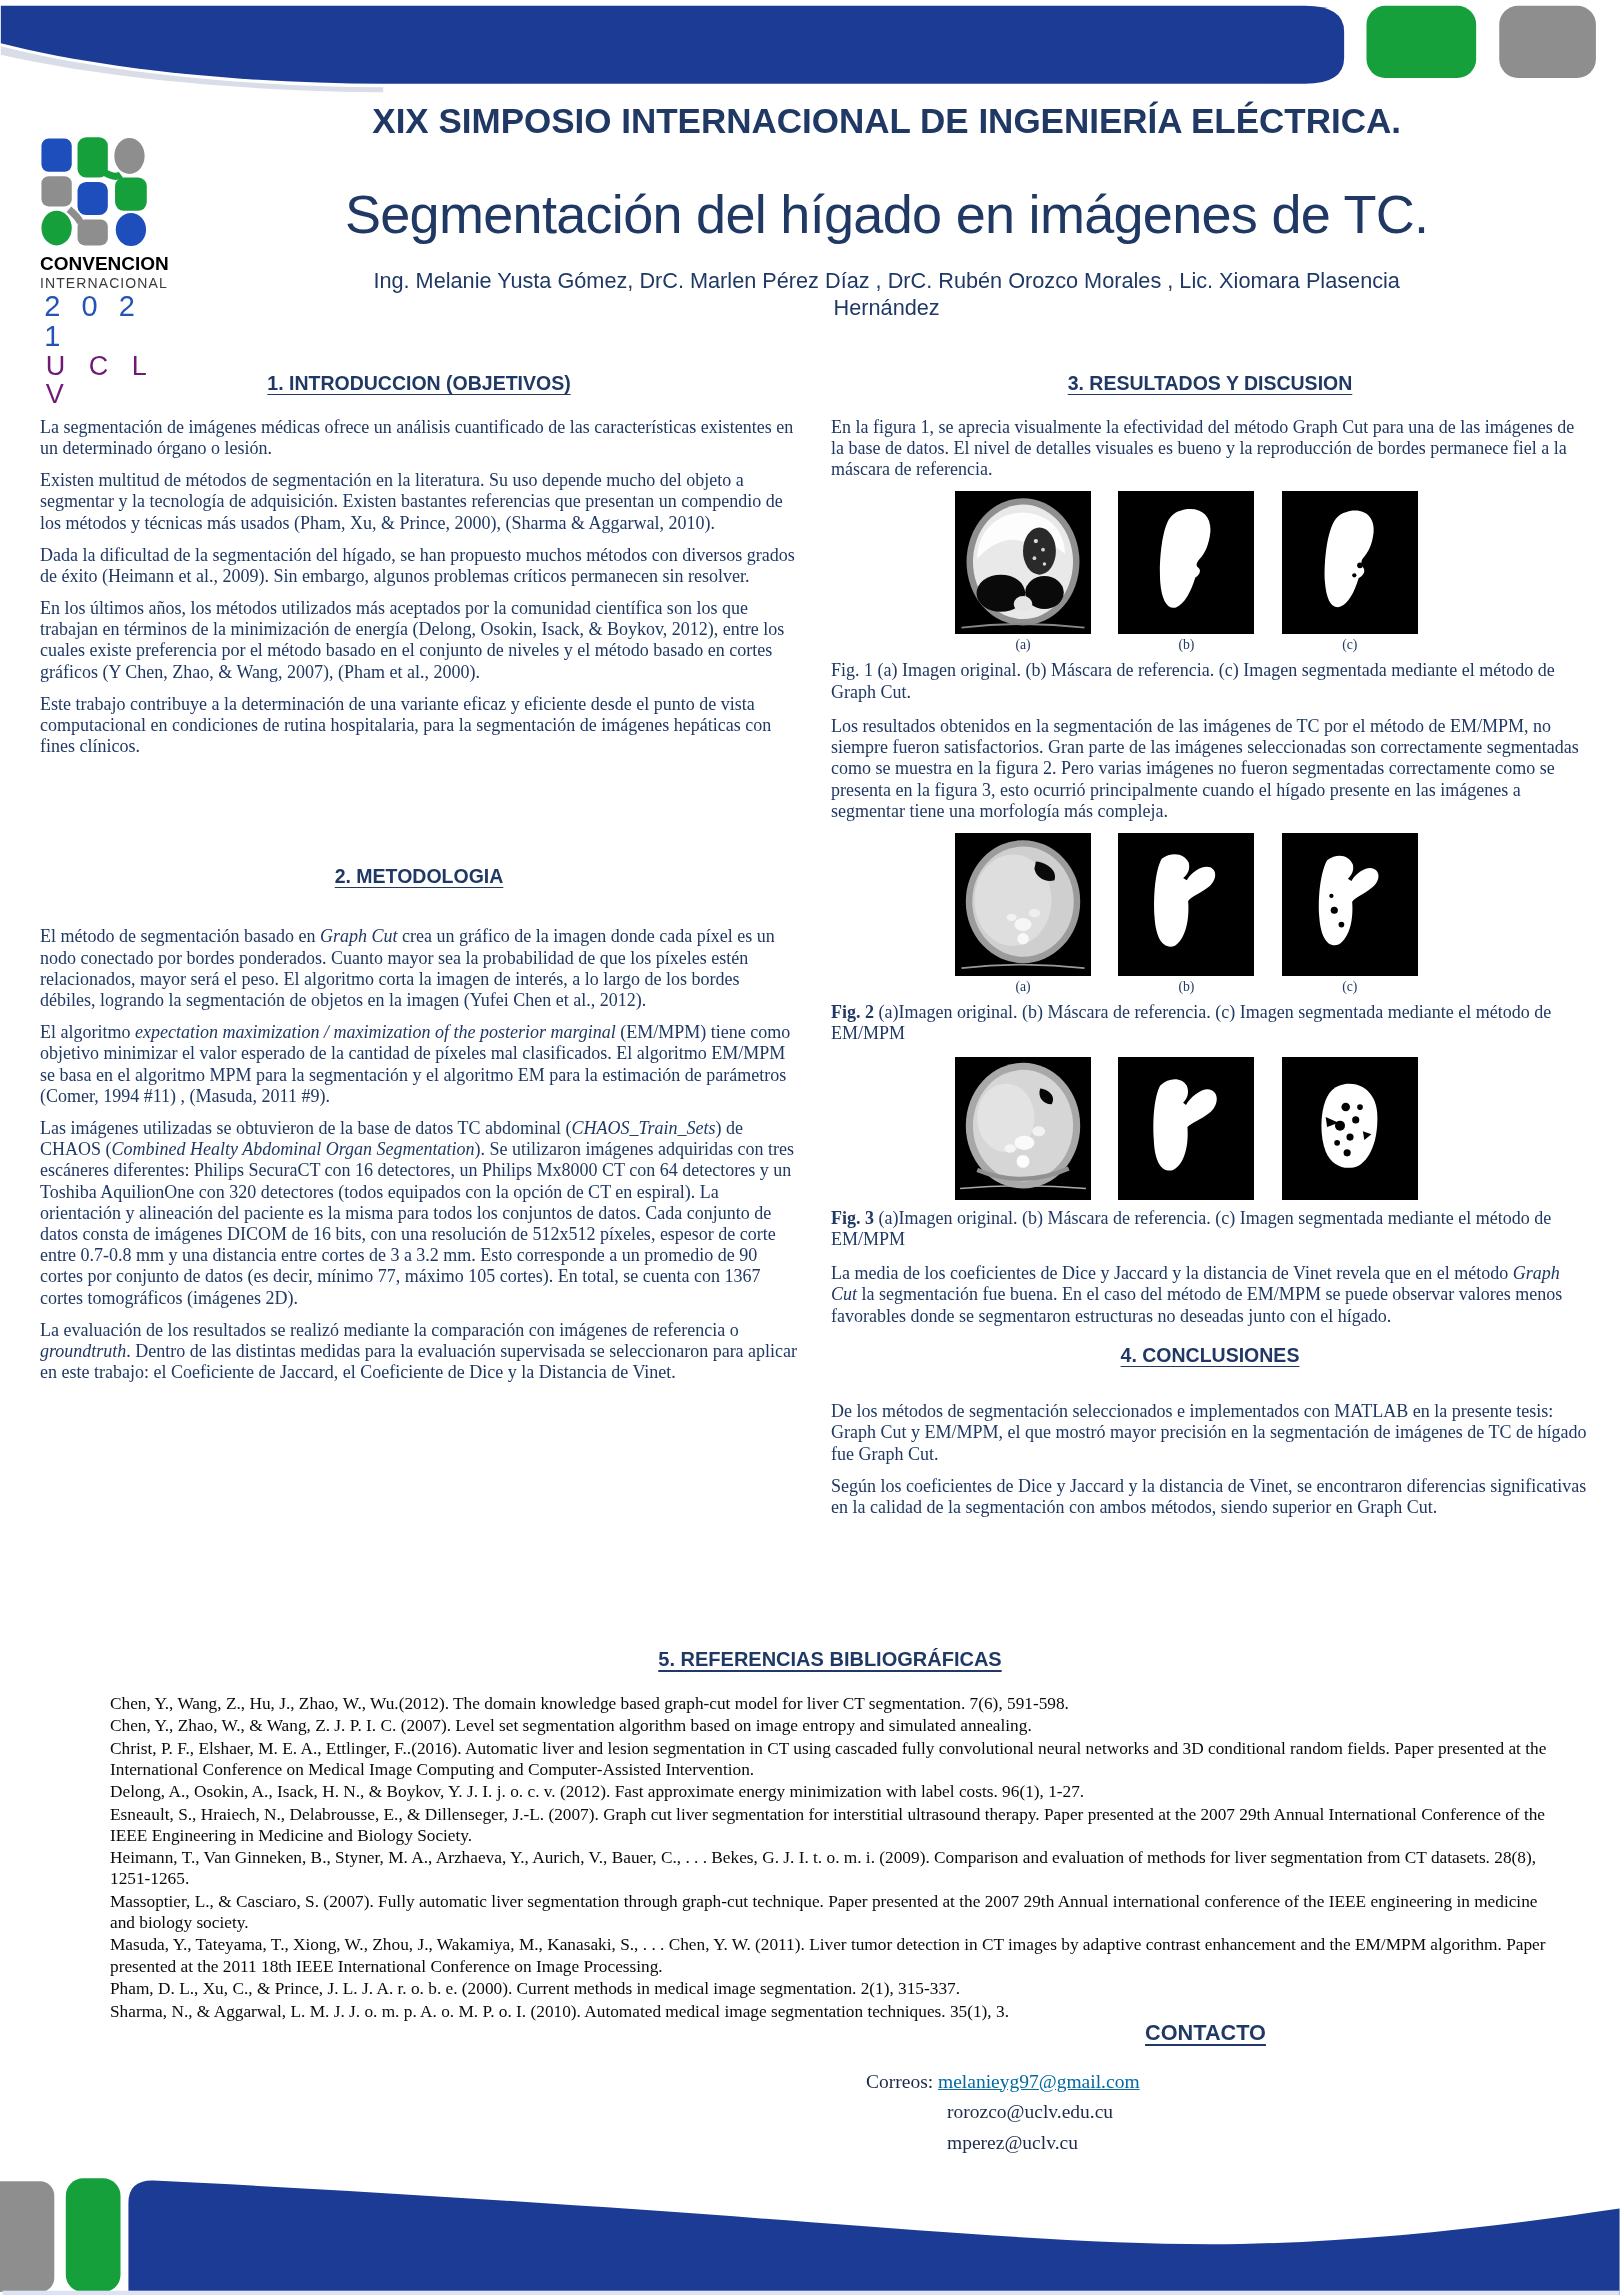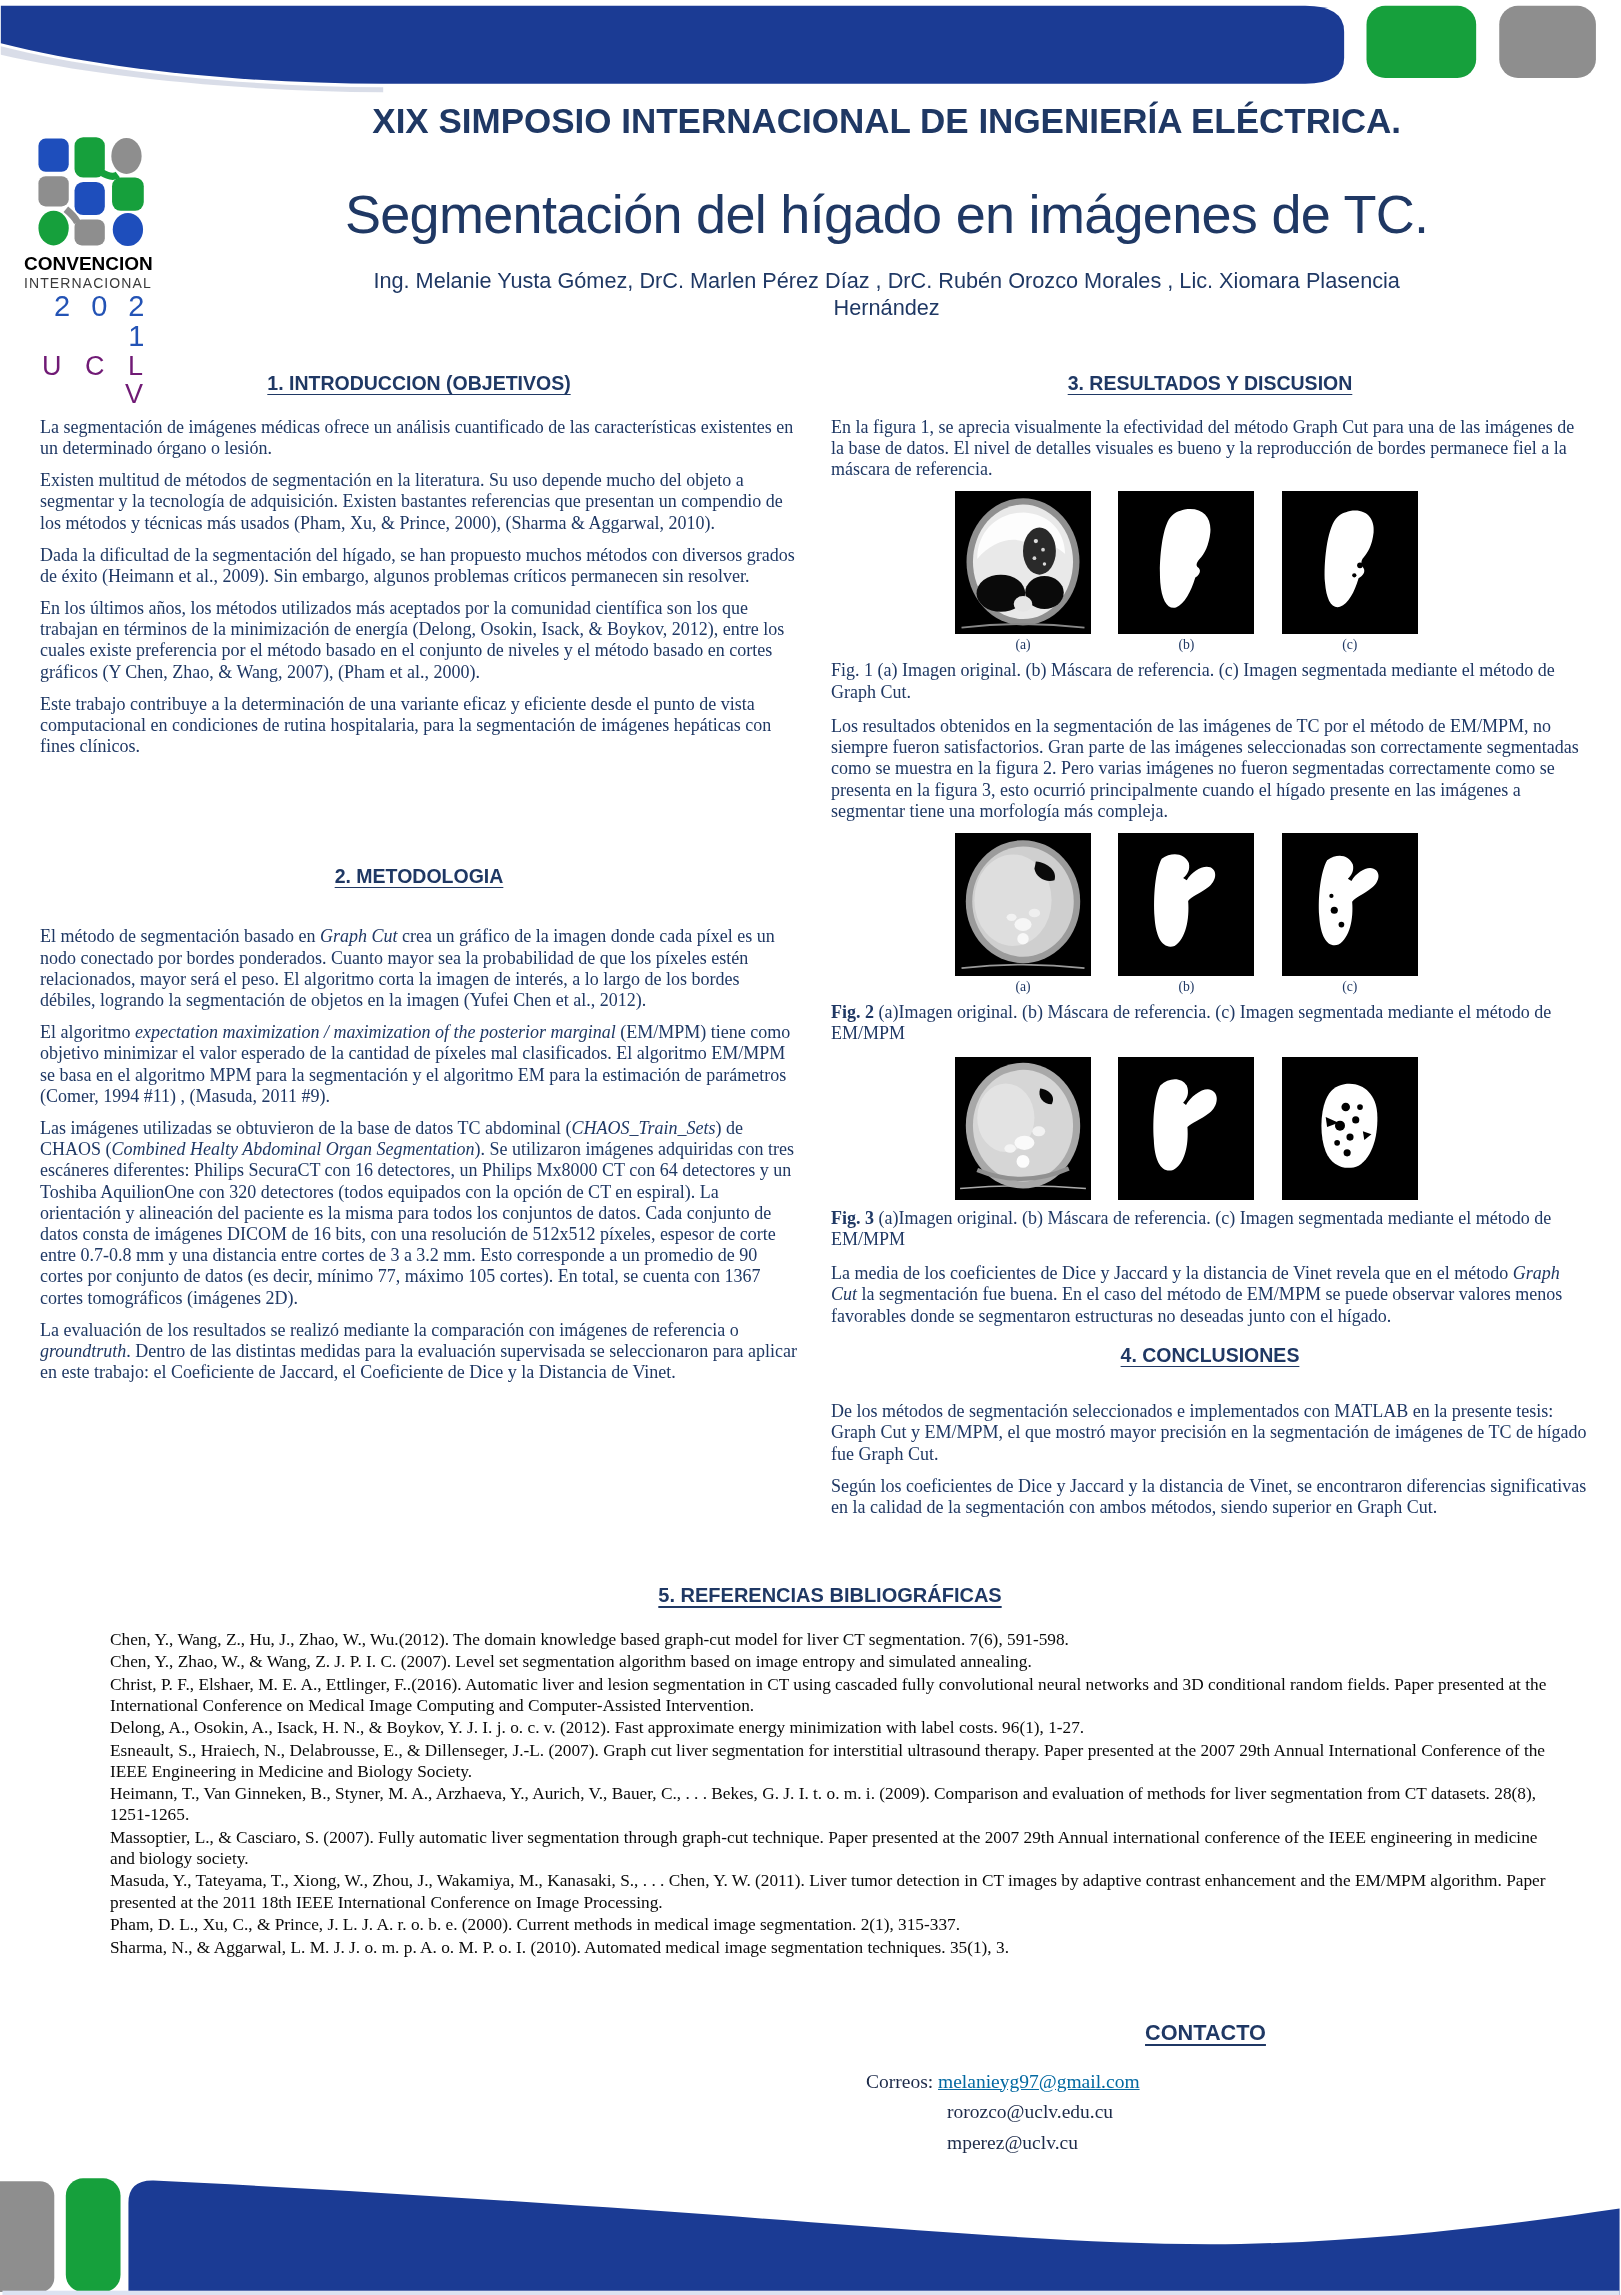--- a/index.html
+++ b/index.html
@@ -3,21 +3,21 @@
 <meta charset="utf-8">
 <style>
   html,body{margin:0;padding:0;}
   body{width:1622px;height:2295px;position:relative;overflow:hidden;background:#ffffff;
        font-family:"Liberation Serif",serif;}
   .band{position:absolute;left:0;}
   .band.top{top:0;}
   .band.bottom{top:2151px;}
 
   
-  .logo{position:absolute;left:24px;top:137px;width:127px;text-align:right;}
+  .logo{position:absolute;left:40px;top:137px;width:127px;text-align:left;}
   .logo-l1{font-family:"Liberation Sans",sans-serif;font-weight:bold;font-size:19px;color:#000;letter-spacing:0px;margin-top:2.9px;}
   .logo-l2{font-family:"Liberation Sans",sans-serif;font-size:14px;color:#3a3a3a;letter-spacing:1.1px;}
   .logo-l3{font-family:"Liberation Sans",sans-serif;font-size:29px;color:#2353b5;letter-spacing:6.5px;line-height:1.05;margin-left:4.3px;}
   .logo-l4{font-family:"Liberation Sans",sans-serif;font-size:27px;color:#701a75;letter-spacing:8px;line-height:1.05;margin-left:5.8px;}
 
   
   .header-text{position:absolute;left:173px;right:21.7px;top:101px;text-align:center;}
   .symposium{font-family:"Liberation Sans",sans-serif;font-weight:bold;font-size:35px;color:#1f3864;}
   .poster-title{margin-top:42px;font-family:"Liberation Sans",sans-serif;font-weight:400;font-size:54px;color:#1f3864;letter-spacing:-0.7px;}
   .authors{margin:21.7px auto 0;max-width:1126px;font-family:"Liberation Sans",sans-serif;font-size:21.7px;line-height:1.25;color:#1f3864;}
@@ -33,21 +33,21 @@
 
   
   .fig-row{display:flex;gap:27.4px;margin:4.3px 0 2.9px 124px;}
   .fig-cell{width:136px;height:143px;background:#000;}
   .fig-cell svg{display:block;}
   .fig-labels{display:flex;gap:27.4px;margin:1.4px 0 4.3px 124px;}
   .fig-labels span{display:inline-block;width:136px;text-align:center;font-size:13.7px;color:#1f3864;}
   .fig-caption{font-size:18px;line-height:1.18;color:#1f3864;margin:7.2px 0 13px;}
 
   
-  .refs{position:absolute;left:110px;top:1584px;width:1440px;}
+  .refs{position:absolute;left:110px;top:1648px;width:1440px;}
   .refs-heading{font-family:"Liberation Sans",sans-serif;font-weight:bold;font-size:20px;color:#1f3864;
                 text-align:center;text-decoration:underline;text-underline-offset:4.3px;margin:0 0 21.7px;}
   .ref-item{font-size:17.3px;line-height:1.22;color:#0a0a0a;margin:0 0 1.4px;}
 
   
   .contact{position:absolute;left:866px;top:2020px;width:679px;}
   .contact-heading{font-family:"Liberation Sans",sans-serif;font-weight:bold;font-size:21.7px;color:#1f3864;
                    text-align:center;text-decoration:underline;text-underline-offset:4.3px;margin:0 0 24.6px;}
   .contact-line{font-size:19.5px;color:#1d2b4a;margin:0 0 8.7px;}
   .contact-line.indent{padding-left:81px;}

